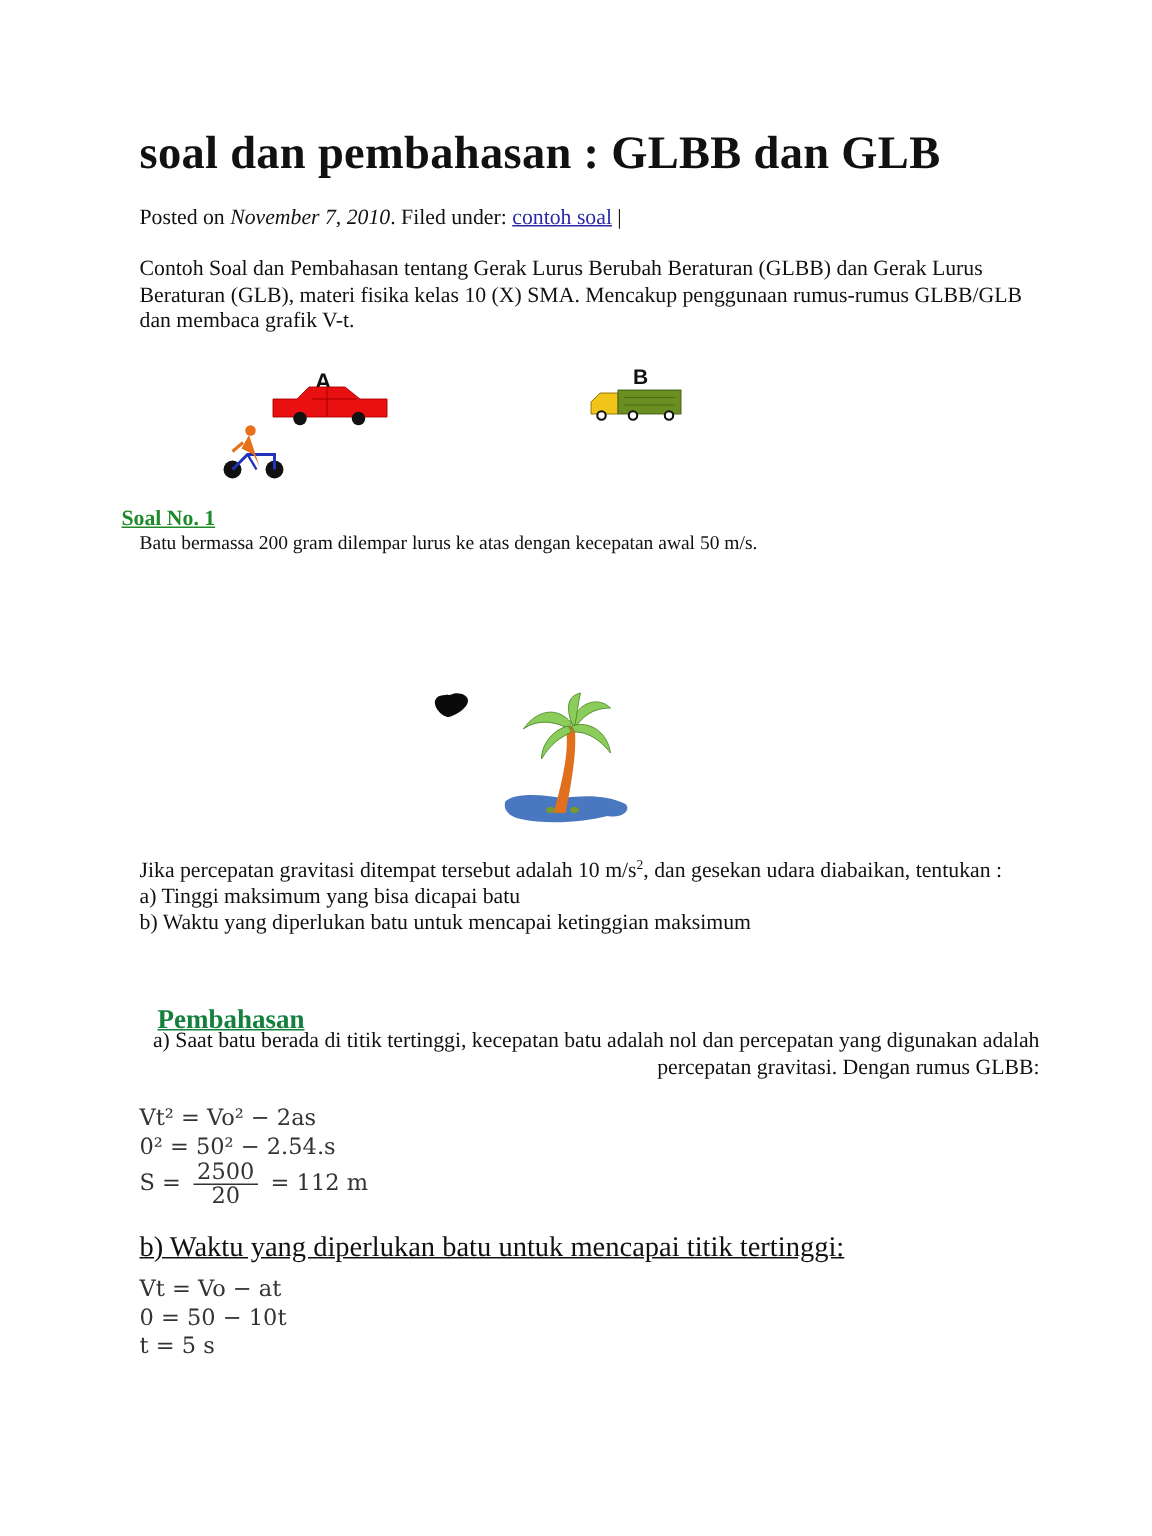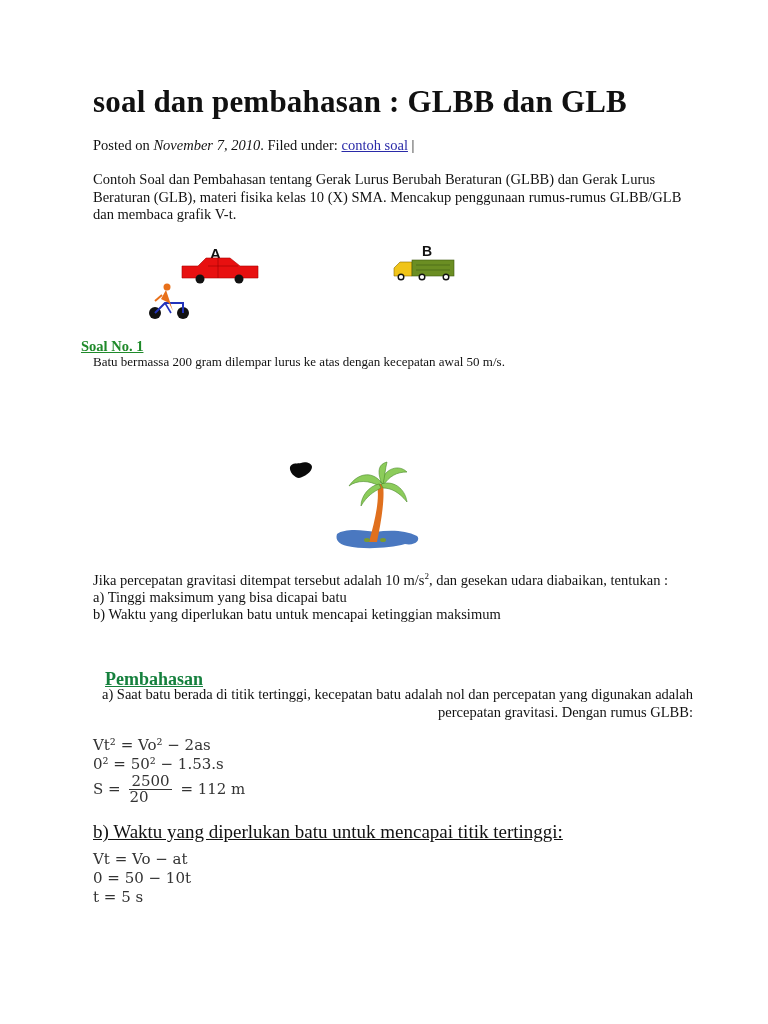--- a/index.html
+++ b/index.html
@@ -14,21 +14,21 @@
   .para { left:93px; width:590px; font-size:14.5px; line-height:17.5px; }
   .intro { top:171px; }
   .soal-head { left:81px; top:338px; font-size:14.5px; font-weight:bold; color:#1f8a2a; text-decoration:underline; }
   .soal-text { left:93px; top:354px; font-size:13px; white-space:nowrap; }
   .question { left:93px; top:568px; font-size:14.5px; line-height:17.3px; width:600px; }
   .question sup { font-size:9px; }
   .pemb-head { left:93px; top:669px; font-size:18px; font-weight:bold; color:#15803d; text-decoration:underline;margin-left:12px; }
   .pemb-text { left:93px; top:686px; width:600px; font-size:14.5px; line-height:17.5px;text-align:right; }
   .math { font-family:"DejaVu Serif","Liberation Serif", serif; font-size:15px; color:#333; line-height:19px; }
   .m1 { left:93px; top:736px; }
-  .frac { display:inline-block; vertical-align:middle; margin:0 4px; }
+  .frac { display:inline-block; vertical-align:middle; text-align:center; margin:0 4px; }
   .frac span { display:block; line-height:15px; }
   .frac .num { border-bottom:1px solid #333; padding:0 2px; }
   .b-text { left:93px; top:821px; font-size:19px; white-space:nowrap;text-decoration:underline; }
   .m2 { left:93px; top:850px; }
   svg { position:absolute; overflow:visible; }
 </style>
 </head>
 <body>
 
 <h1 class="title">soal dan pembahasan : GLBB dan GLB</h1>
@@ -96,21 +96,21 @@
   <div><span>Jika percepatan gravitasi ditempat tersebut adalah 10 m/s</span><sup>2</sup><span>, dan gesekan udara diabaikan, tentukan :</span></div>
   <div>a) Tinggi maksimum yang bisa dicapai batu</div>
   <div>b) Waktu yang diperlukan batu untuk mencapai ketinggian maksimum</div>
 </div>
 
 <div class="abs pemb-head">Pembahasan</div>
 <div class="abs pemb-text">a) Saat batu berada di titik tertinggi, kecepatan batu adalah nol dan percepatan yang digunakan adalah percepatan gravitasi.  Dengan rumus GLBB:</div>
 
 <div class="abs math m1">
   <div>Vt² = Vo² − 2as</div>
-  <div>0² = 50² − 1.53.s</div>
+  <div>0² = 50² − 2.54.s</div>
   <div>
     <span>S =</span>
     <span class="frac">
       <span class="num">2500</span>
       <span class="den">20</span>
     </span>
     <span>= 112 m</span>
   </div>
 </div>
 

